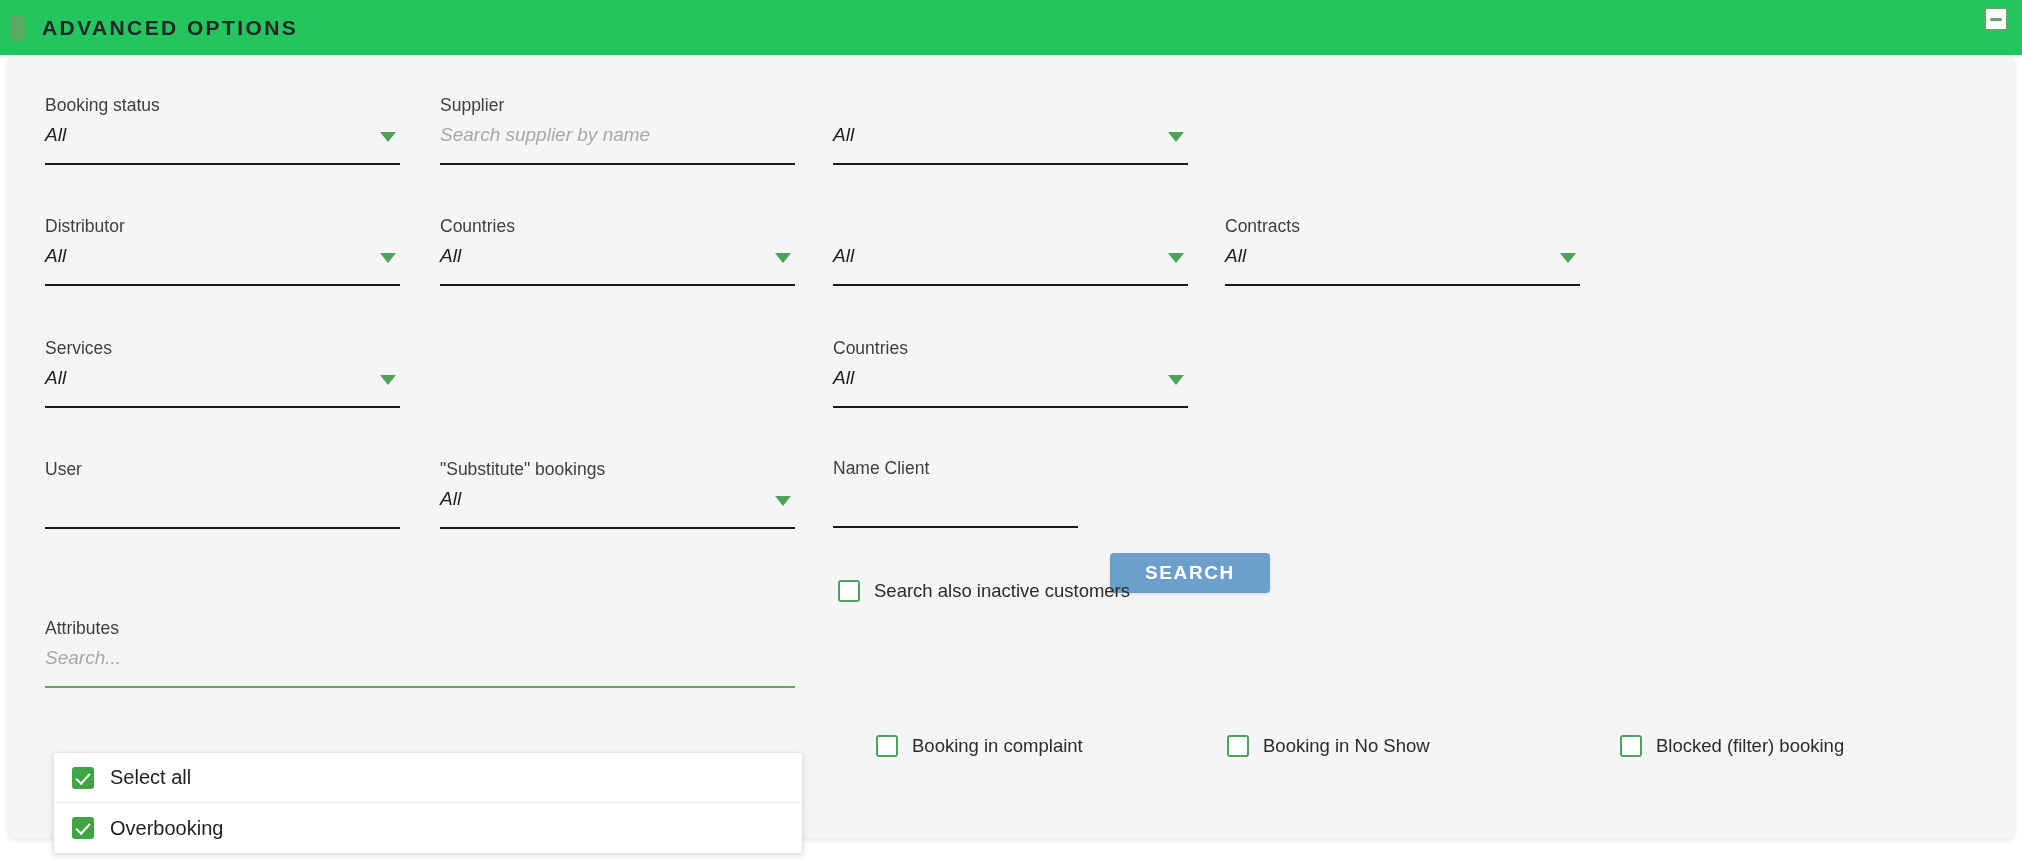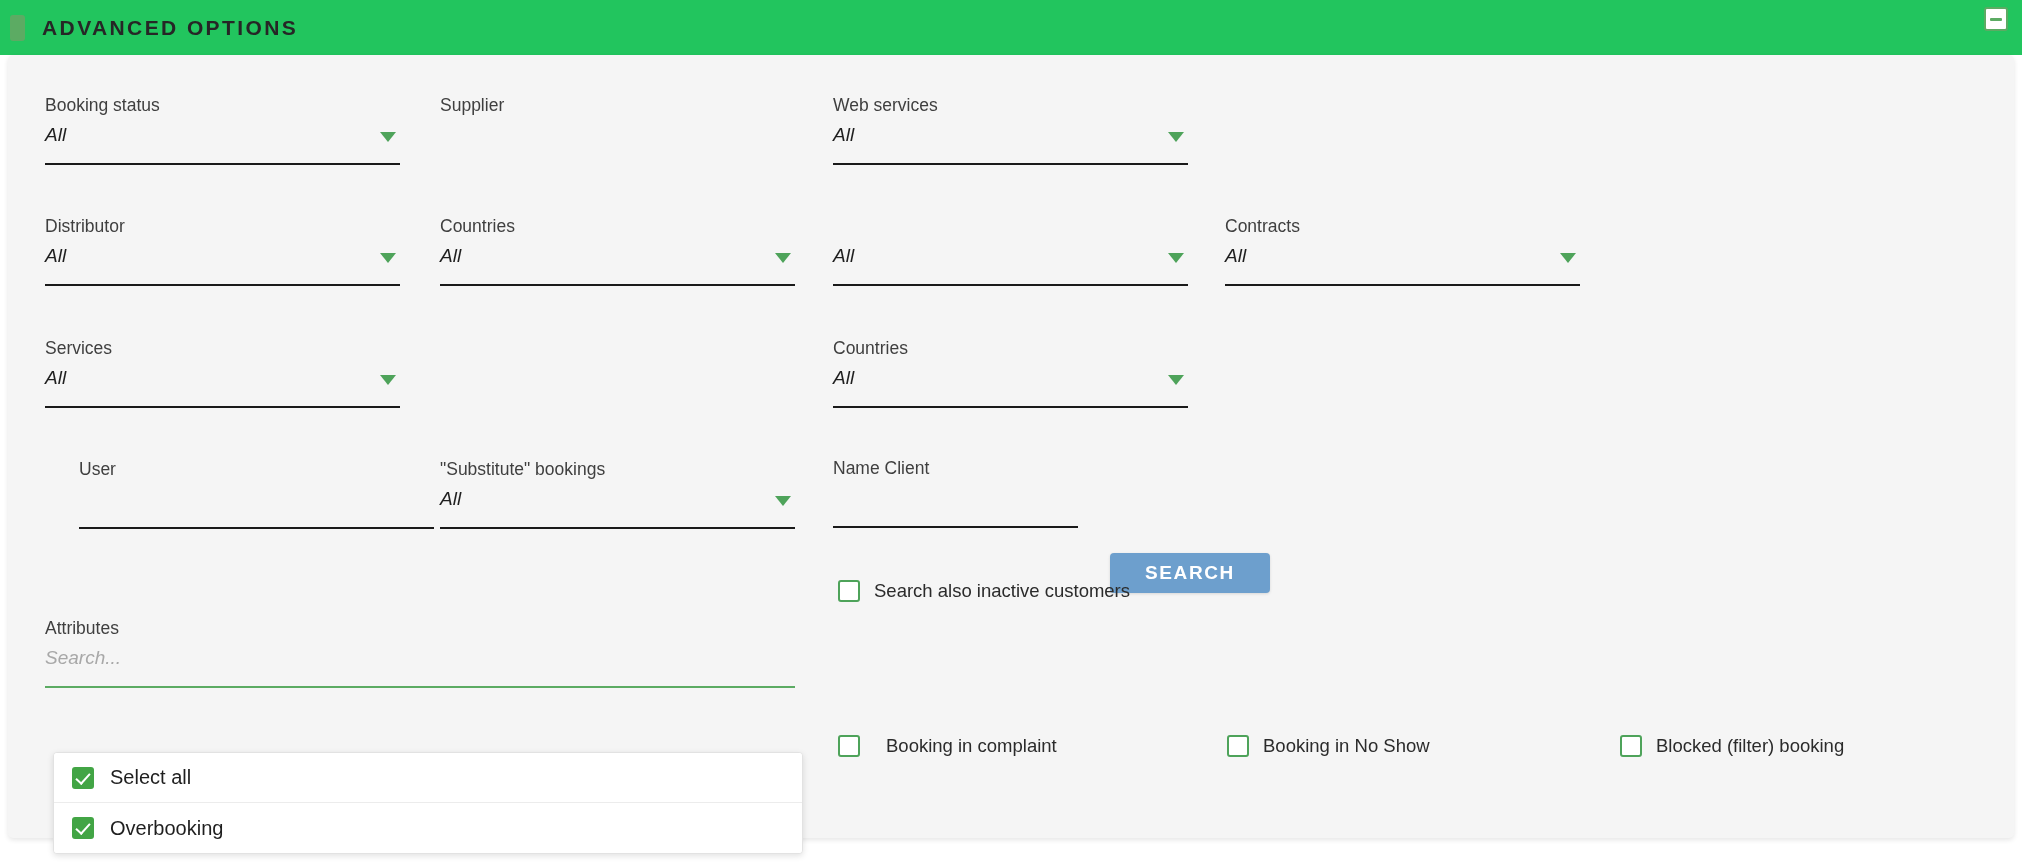--- a/index.html
+++ b/index.html
@@ -198,23 +198,25 @@
   <div id="fields-container">
       <div class="field" style="left: 37px; top: 40px; width: 355px;">
         <div class="field-label">Booking status</div>
         <div class="field-control">
           <div class="field-value">All</div>
           <div class="caret"></div>
         </div>
       </div>
       <div class="field" style="left: 432px; top: 40px; width: 355px;">
         <div class="field-label">Supplier</div>
+        <div class="field-control">
+          <div class="field-value placeholder">Search supplier by name</div>
+        </div>
       </div>
       <div class="field" style="left: 825px; top: 40px; width: 355px;">
-        <div class="field-label">Web services</div>
         <div class="field-control">
           <div class="field-value">All</div>
           <div class="caret"></div>
         </div>
       </div>
       <div class="field" style="left: 37px; top: 161px; width: 355px;">
         <div class="field-label">Distributor</div>
         <div class="field-control">
           <div class="field-value">All</div>
           <div class="caret"></div>
@@ -247,21 +249,21 @@
           <div class="caret"></div>
         </div>
       </div>
       <div class="field" style="left: 825px; top: 283px; width: 355px;">
         <div class="field-label">Countries</div>
         <div class="field-control">
           <div class="field-value">All</div>
           <div class="caret"></div>
         </div>
       </div>
-      <div class="field" style="left: 37px; top: 404px; width: 355px; margin-left: 34px;">
+      <div class="field" style="left: 37px; top: 404px; width: 355px;">
         <div class="field-label">User</div>
         <div class="field-control">
           <div class="field-value"></div>
         </div>
       </div>
       <div class="field" style="left: 432px; top: 404px; width: 355px;">
         <div class="field-label">"Substitute" bookings</div>
         <div class="field-control">
           <div class="field-value">All</div>
           <div class="caret"></div>
@@ -281,21 +283,21 @@
       </div>
     </div>
 
   <button id="search-button">SEARCH</button>
 
   <div id="checkboxes-container">
       <div class="checkbox-row" style="left: 830px; top: 523px;">
         <div class="cb-outline"></div>
         <div class="cb-label">Search also inactive customers</div>
       </div>
-      <div class="checkbox-row" style="left: 830px; top: 678px; gap: 12px;">
+      <div class="checkbox-row" style="left: 868px; top: 678px;">
         <div class="cb-outline"></div>
         <div class="cb-label">Booking in complaint</div>
       </div>
       <div class="checkbox-row" style="left: 1219px; top: 678px;">
         <div class="cb-outline"></div>
         <div class="cb-label">Booking in No Show</div>
       </div>
       <div class="checkbox-row" style="left: 1612px; top: 678px;">
         <div class="cb-outline"></div>
         <div class="cb-label">Blocked (filter) booking</div>

